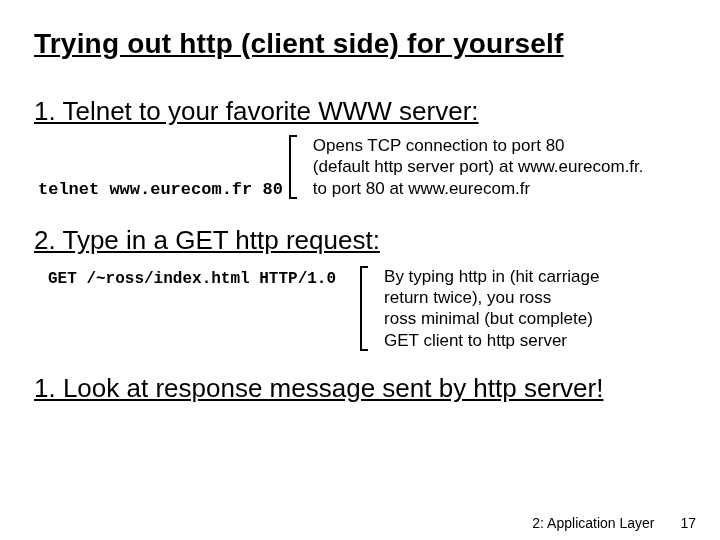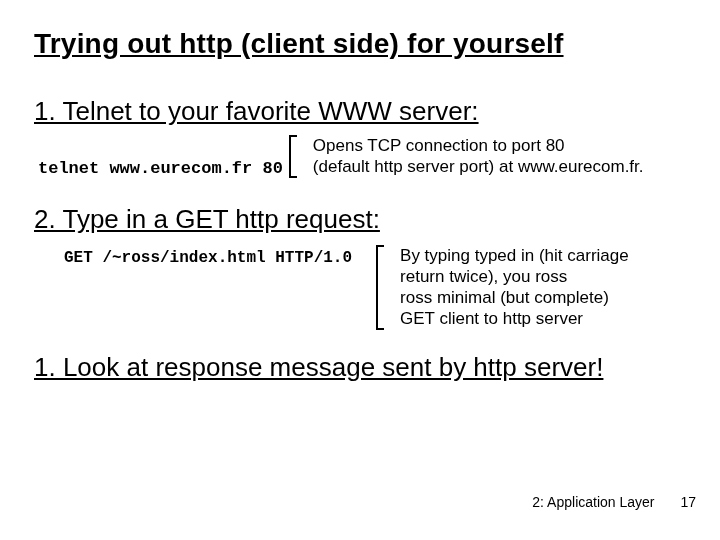--- a/index.html
+++ b/index.html
@@ -69,33 +69,33 @@
     width: 8px; height: 2px;
     background: #000;
   }
   .explain {
     font-size: 17px;
     line-height: 1.25;
   }
   .block2 {
     display: flex;
     align-items: flex-start;
-    margin: 10px 0 22px 30px;
+    margin: 10px 0 22px 14px;
   }
   .block2 .cmd {
     font-size: 16px;
     padding-top: 4px;
   }
   .block2 .bracket-wrap {
     margin-left: 24px;
   }
   .footer {
     position: absolute;
     right: 24px;
-    bottom: 30px;
+    bottom: 9px;
     font-size: 14px;
   }
   .footer .chap {
     margin-right: 22px;
   }
 </style>
 </head>
 <body>
 
 <div class="slide">
@@ -106,34 +106,35 @@
 
   <div class="block1">
     <div class="cmd">telnet www.eurecom.fr 80</div>
     <div class="bracket-wrap">
       <div class="bracket">
           <span></span>
         </div>
       <div class="explain">
         <div>Opens TCP connection to port 80</div>
         <div>(default http server port) at www.eurecom.fr.</div>
+        <div>to port 80 at www.eurecom.fr</div>
       </div>
     </div>
   </div>
 
   <div class="step">2. Type in a GET http request:</div>
 
   <div class="block2">
     <div class="cmd">GET /~ross/index.html HTTP/1.0</div>
     <div class="bracket-wrap">
       <div class="bracket">
           <span></span>
         </div>
       <div class="explain">
-        <div>By typing typed in (hit carriage</div>
+        <div>By typing http in (hit carriage</div>
         <div>return twice), you ross</div>
         <div>ross minimal (but complete)</div>
         <div>GET client to http server</div>
       </div>
     </div>
   </div>
 
   <div class="step">1. Look at response message sent by http server!</div>
 
 </div>

